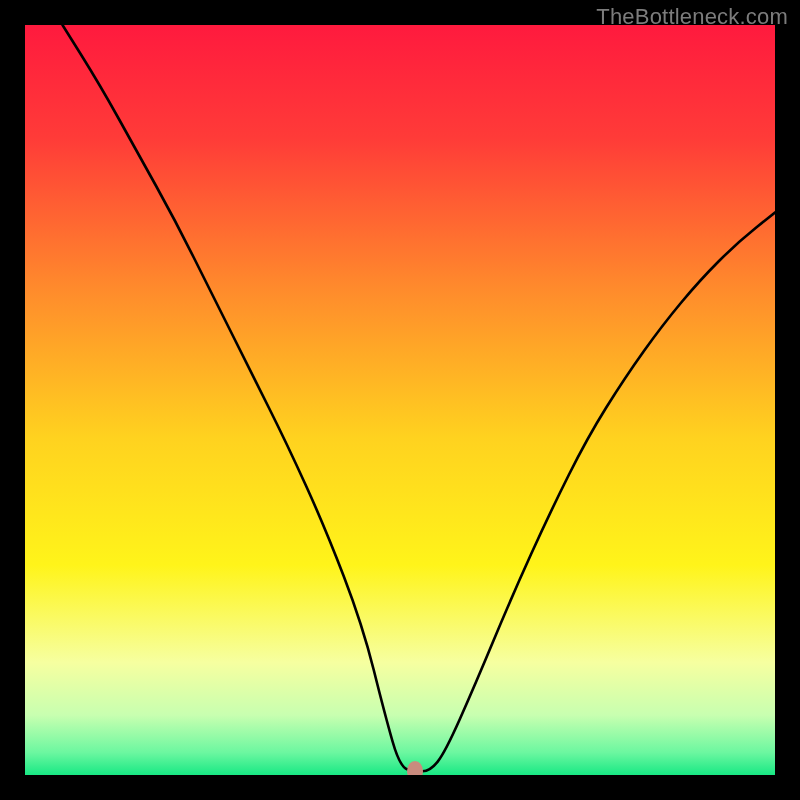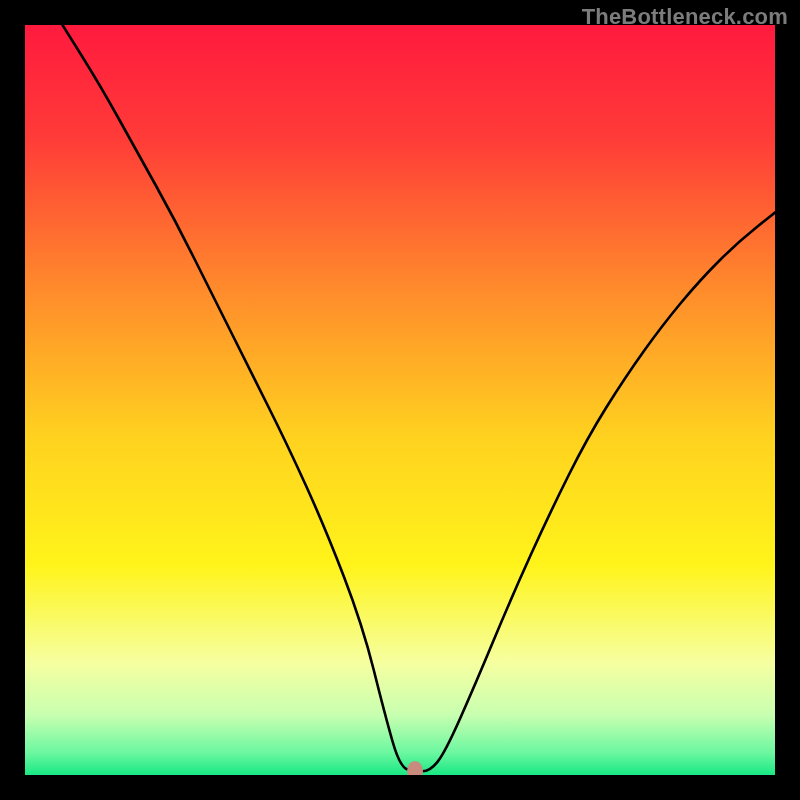--- a/index.html
+++ b/index.html
@@ -18,21 +18,20 @@
     position: relative;
   }
   .watermark {
     position: absolute;
     top: 4px;
     right: 12px;
     color: #7c7c7c;
     font-size: 22px;
     letter-spacing: 0.2px;
     z-index: 10;
-    font-weight: bold;
   }
   .plot {
     position: absolute;
     left: 25px;
     top: 25px;
     width: 750px;
     height: 750px;
     overflow: hidden;
   }
   .gradient {

